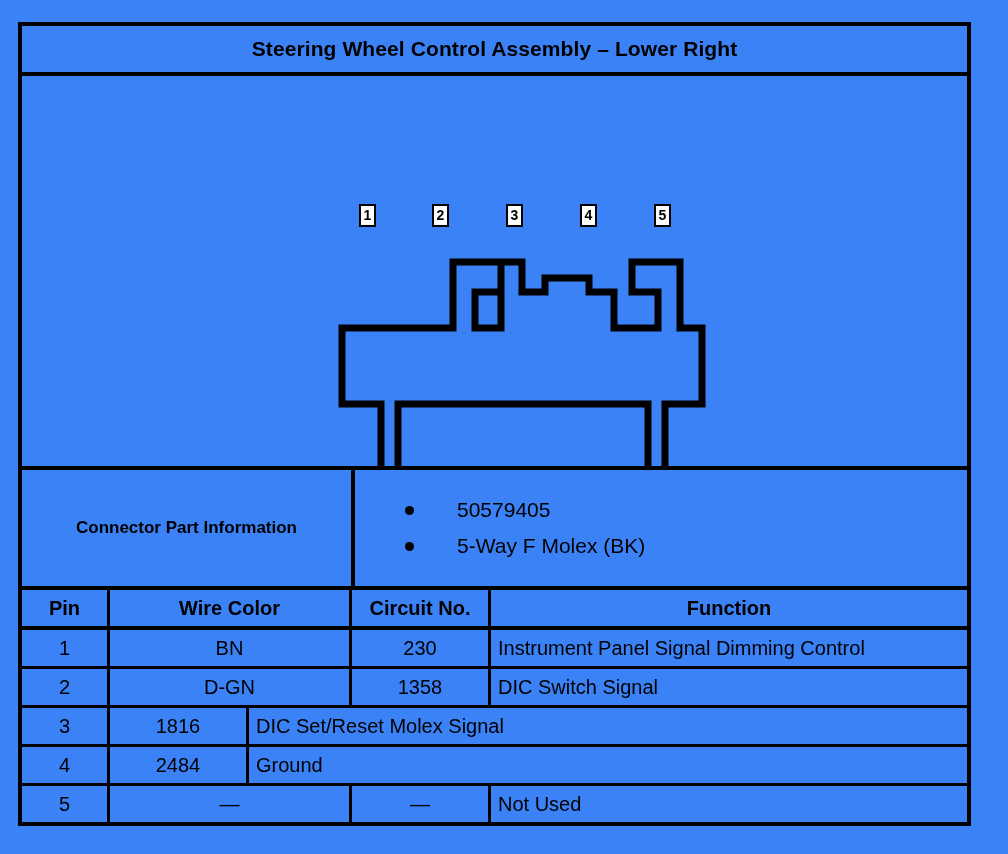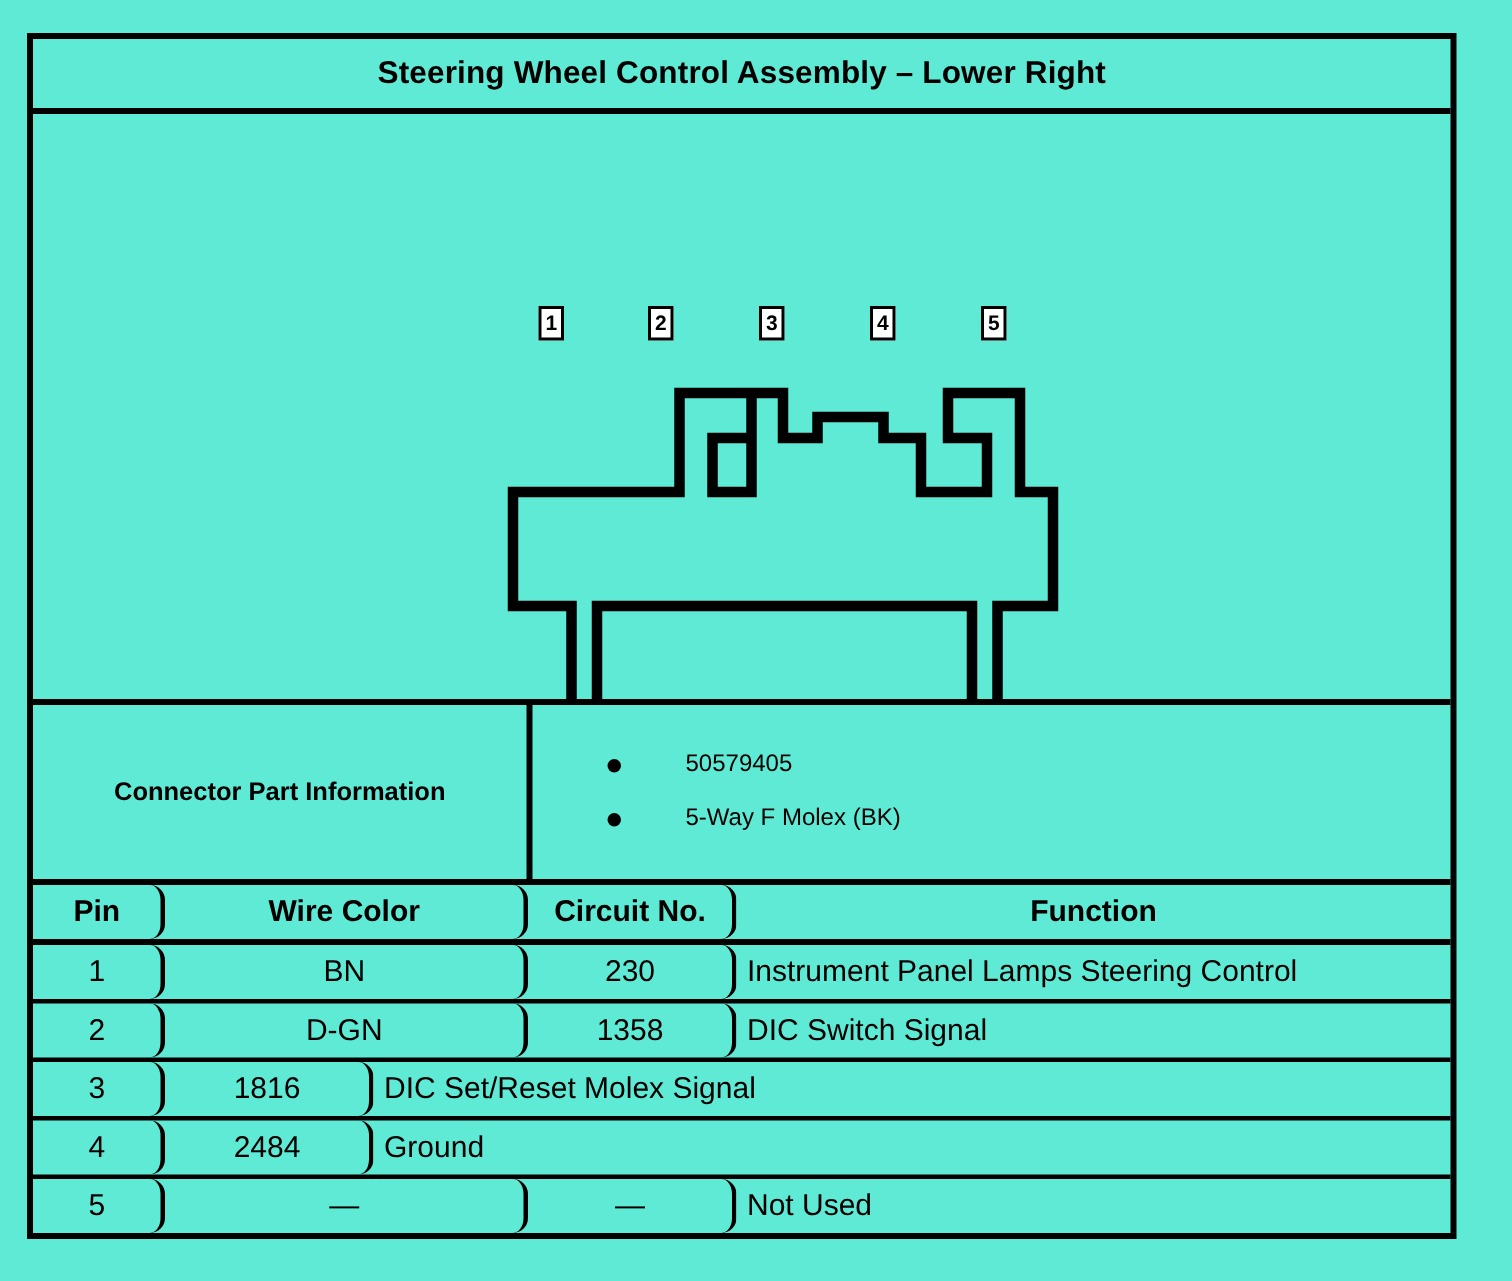--- a/index.html
+++ b/index.html
@@ -11,21 +11,21 @@
   body {
     font-family: "Liberation Sans", sans-serif;
     color: #000000;
     -webkit-font-smoothing: none;
   }
 
   #page {
     position: relative;
     width: 1008px;
     height: 854px;
-    background: #5eead4;
+    background: #3b82f6;
     overflow: hidden;
   }
 
   
   #sheet {
     position: absolute;
     left: 18px;
     top: 22px;
     width: 953px;
     height: 804px;
@@ -118,21 +118,21 @@
     height: 36px;
   }
   .bullet-dot {
     width: 9px;
     height: 9px;
     border-radius: 50%;
     background: #000;
     flex: 0 0 auto;
   }
   .bullet-text {
-    font-size: 16px;
+    font-size: 21px;
     margin-left: 43px;
     white-space: nowrap;
   }
 
   
   .pin-table {
     flex: 1 1 auto;
     display: flex;
     flex-direction: column;
   }
@@ -149,21 +149,20 @@
     border-bottom: 4px solid #000;
   }
   .cell {
     display: flex;
     align-items: center;
     box-sizing: border-box;
     border-right: 3px solid #000;
     font-size: 20px;
     overflow: hidden;
     white-space: nowrap;
-    border-radius: 10px;
   }
   .cell:last-child {
     border-right: none;
     text-align: center;
   }
   .c-pin    { flex: 0 0 88px;  justify-content: center; }
   .c-color  { flex: 0 0 242px; justify-content: center; }
   .c-circ   { flex: 0 0 139px; justify-content: center; }
   .c-func   { flex: 1 1 auto;  justify-content: flex-start; padding-left: 7px; }
   .header-row .cell {
@@ -258,21 +257,21 @@
         <div class="cell c-pin">Pin</div>
         <div class="cell c-color">Wire Color</div>
         <div class="cell c-circ">Circuit No.</div>
         <div class="cell c-func">Function</div>
       </div>
 
       <div class="trow">
         <div class="cell c-pin">1</div>
         <div class="cell c-color">BN</div>
         <div class="cell c-circ">230</div>
-        <div class="cell c-func">Instrument Panel Lamps Steering Control</div>
+        <div class="cell c-func">Instrument Panel Signal Dimming Control</div>
       </div>
 
       <div class="trow">
         <div class="cell c-pin">2</div>
         <div class="cell c-color">D-GN</div>
         <div class="cell c-circ">1358</div>
         <div class="cell c-func">DIC Switch Signal</div>
       </div>
 
       <div class="trow">

